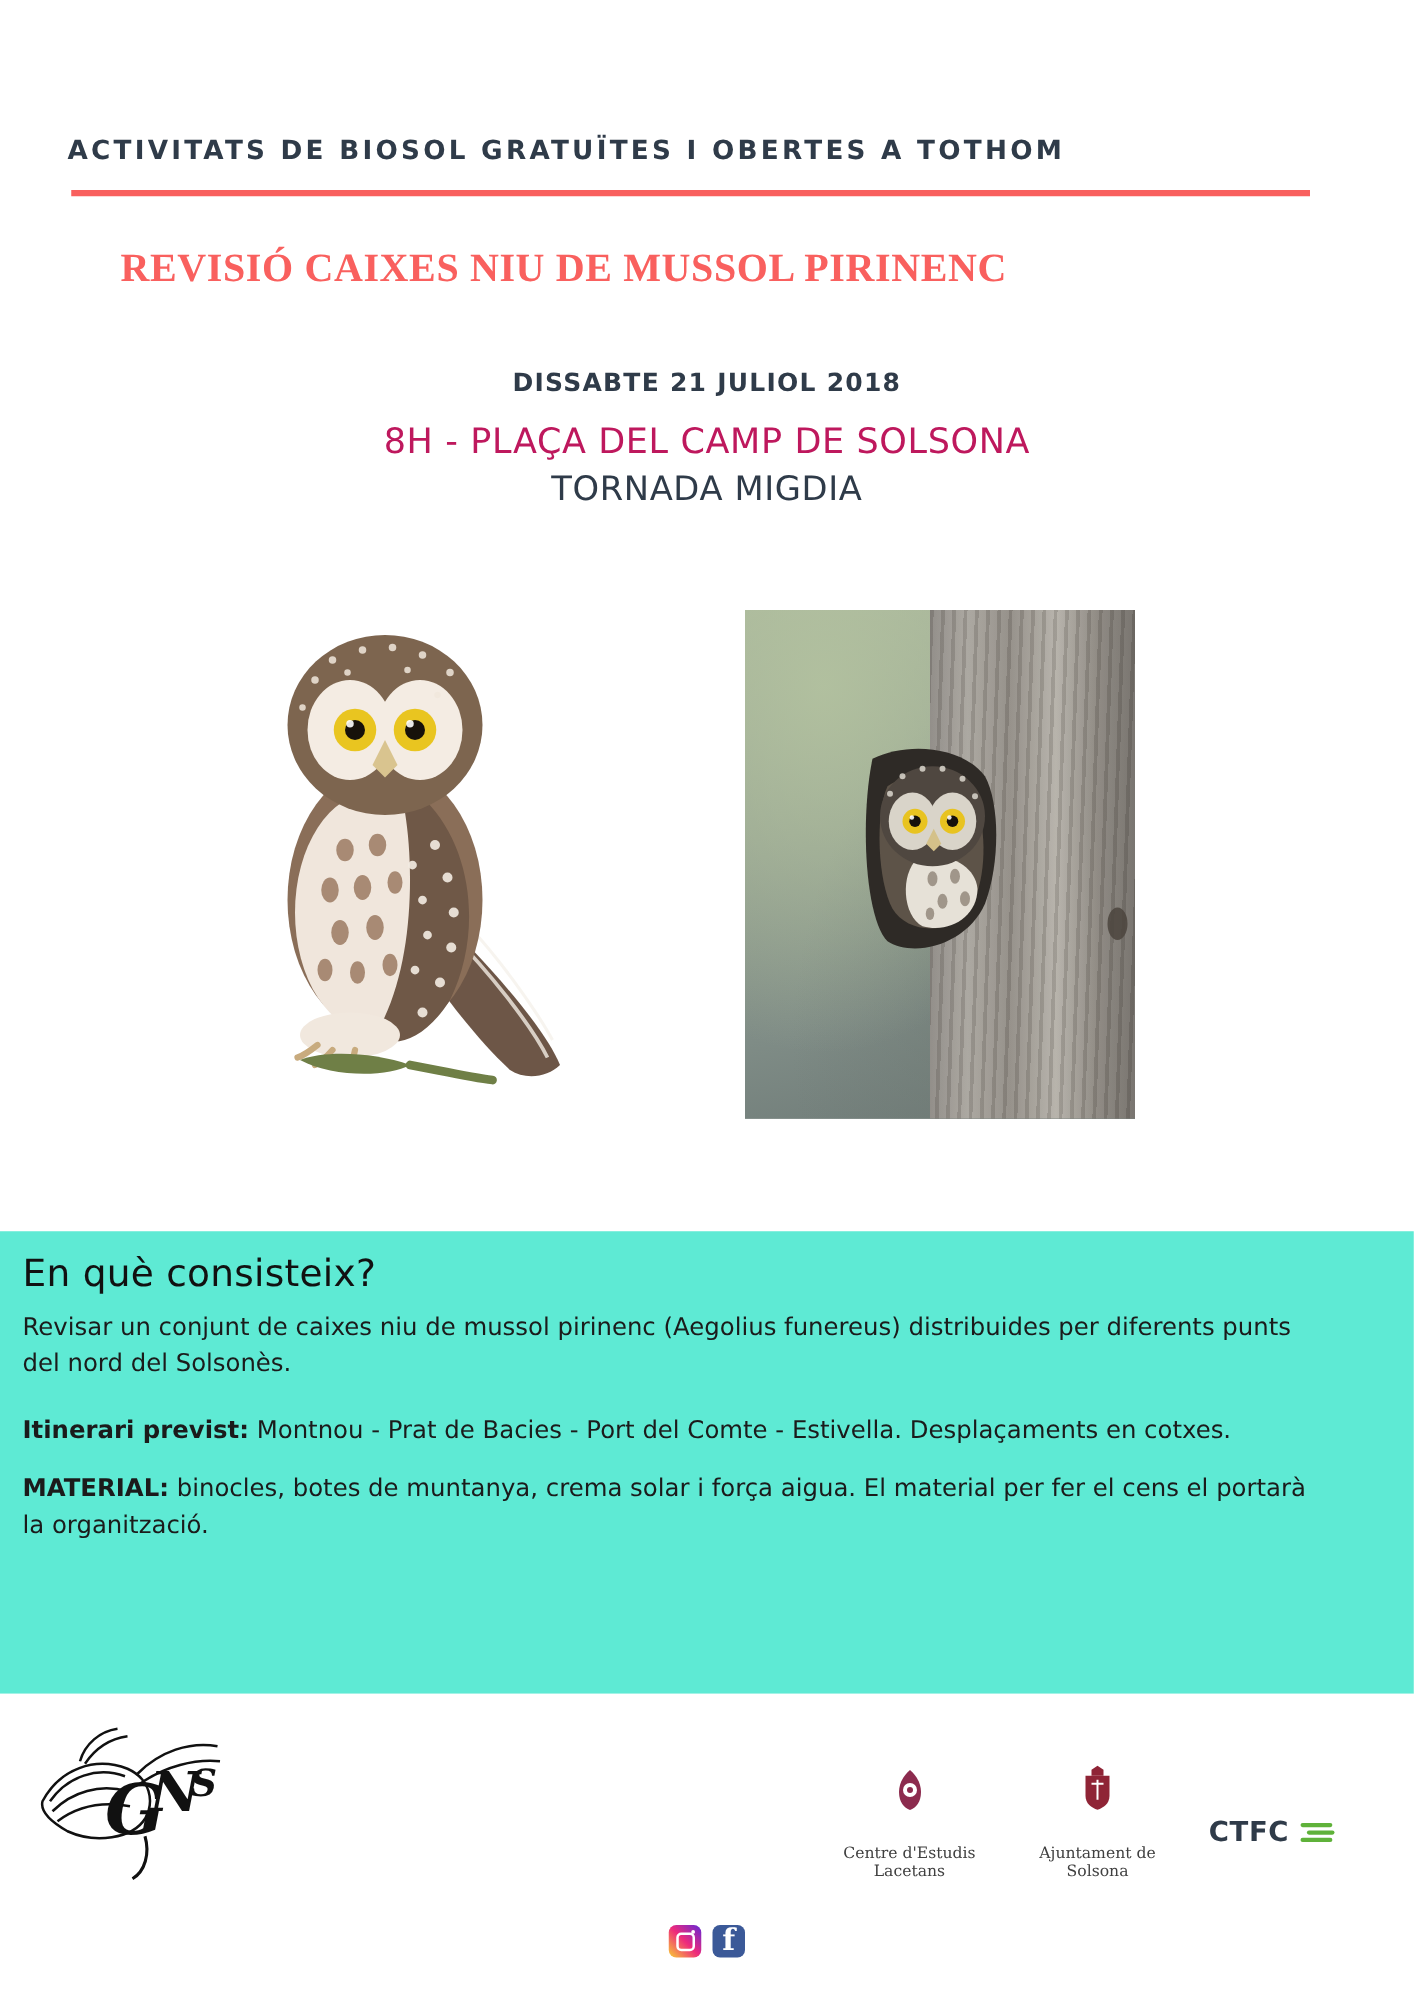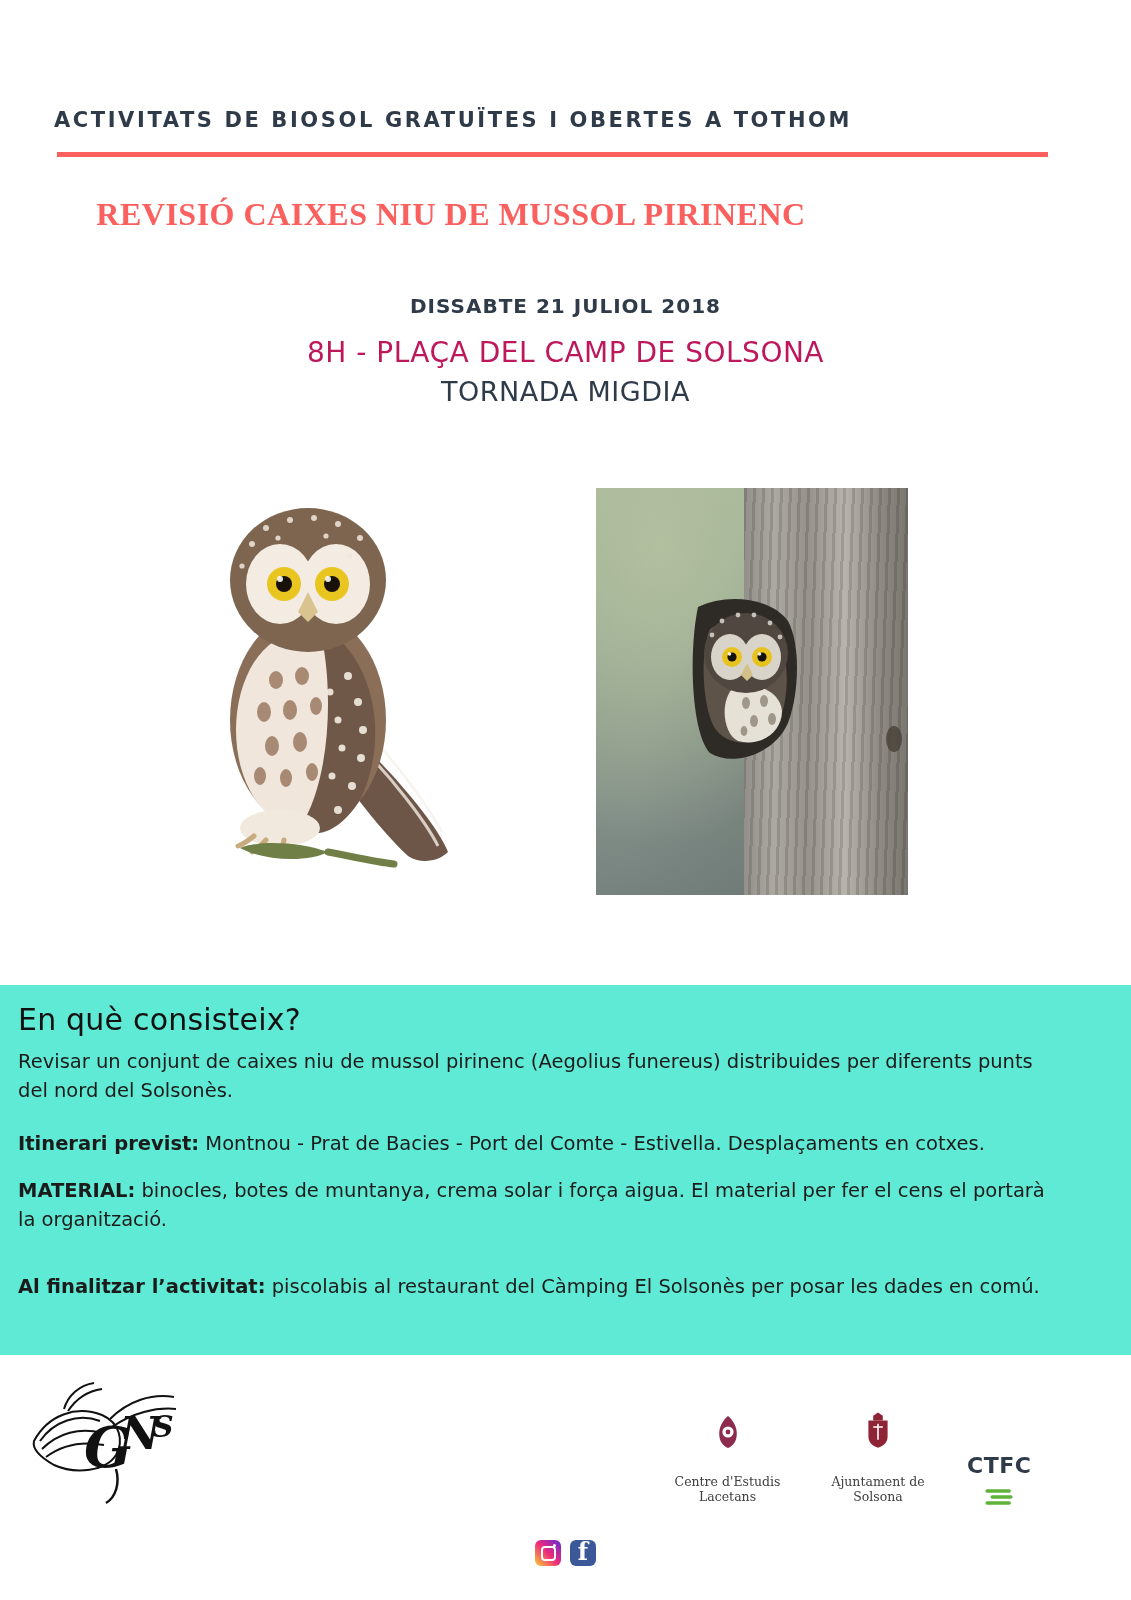--- a/index.html
+++ b/index.html
@@ -216,21 +216,20 @@
     font-family: "DejaVu Serif", serif;
     margin-top: 20px;
   }
   .ctfc {
     position: absolute;
     left: 967px;
     top: 98px;
     display: flex;
     align-items: center;
     gap: 6px;
-    flex-direction: column;
   }
   .ctfc-text {
     font-size: 22px;
     font-weight: bold;
     color: #2f3b49;
     letter-spacing: 0.5px;
     font-family: "DejaVu Sans", sans-serif;
   }
   .footer-strip {
     position: absolute;
@@ -423,23 +422,20 @@
     <div class="para p1">Revisar un conjunt de caixes niu de mussol pirinenc (Aegolius funereus) distribuides per diferents punts del nord del Solsonès.</div>
 
     <div class="para p2">
       <b>Itinerari previst:</b><span> Montnou - Prat de Bacies - Port del Comte - Estivella. Desplaçaments en cotxes.</span>
     </div>
 
     <div class="para p3">
       <b>MATERIAL:</b><span> binocles, botes de muntanya, crema solar i força aigua. El material per fer el cens el portarà la organització.</span>
     </div>
 
-    <div class="para p4">
-      <b>Al finalitzar l’activitat:</b><span> piscolabis al restaurant del Càmping El Solsonès per posar les dades en comú.</span>
-    </div>
   </div>
 
   <div class="footer">
 
     <div class="gns-logo">
       <svg viewBox="0 0 168 135" width="168" height="135" aria-hidden="true">
         <g stroke="#111" fill="none" stroke-width="2">
           <path d="M10 66 C24 40 52 30 78 40 C96 48 100 66 92 80 C82 96 52 100 30 90 C16 82 8 74 10 66 Z"></path>
           <path d="M16 66 C30 46 54 38 76 46"></path>
           <path d="M18 74 C34 58 56 52 78 58"></path>

